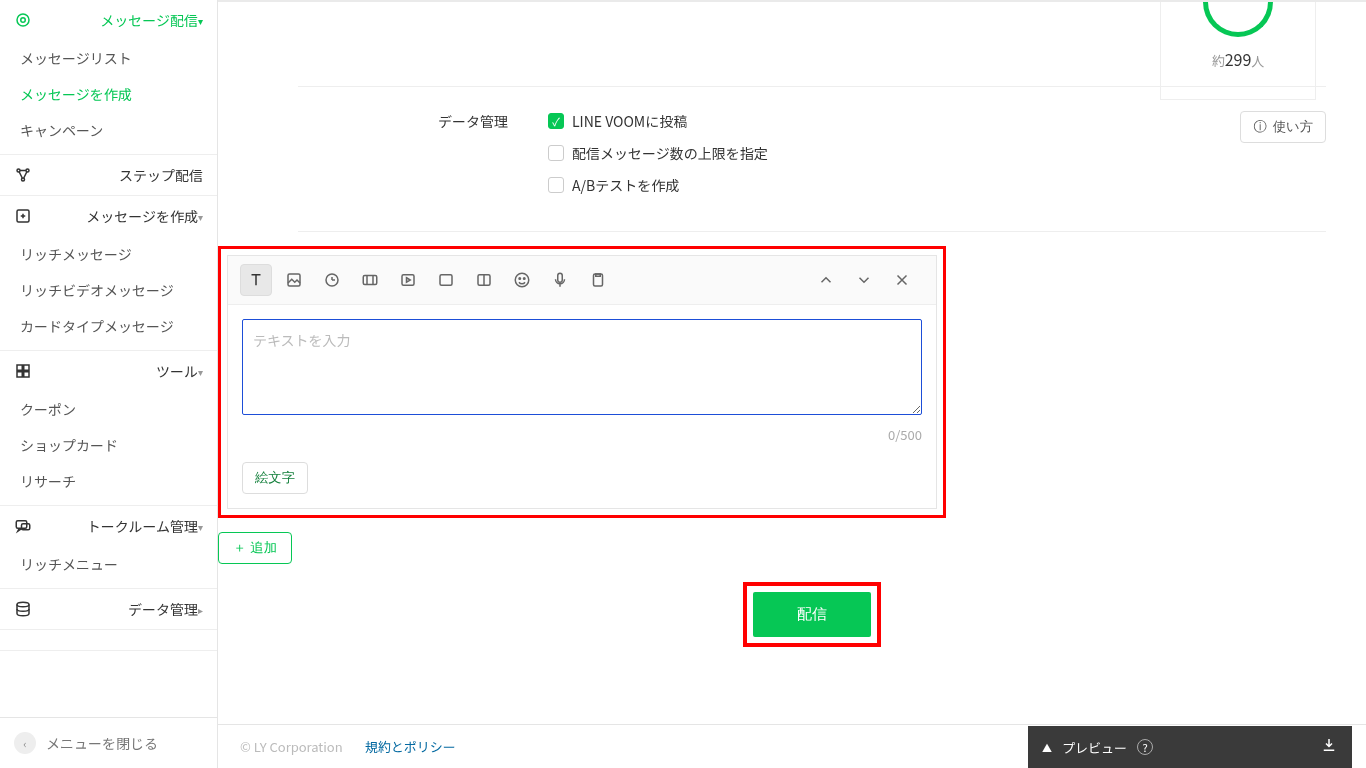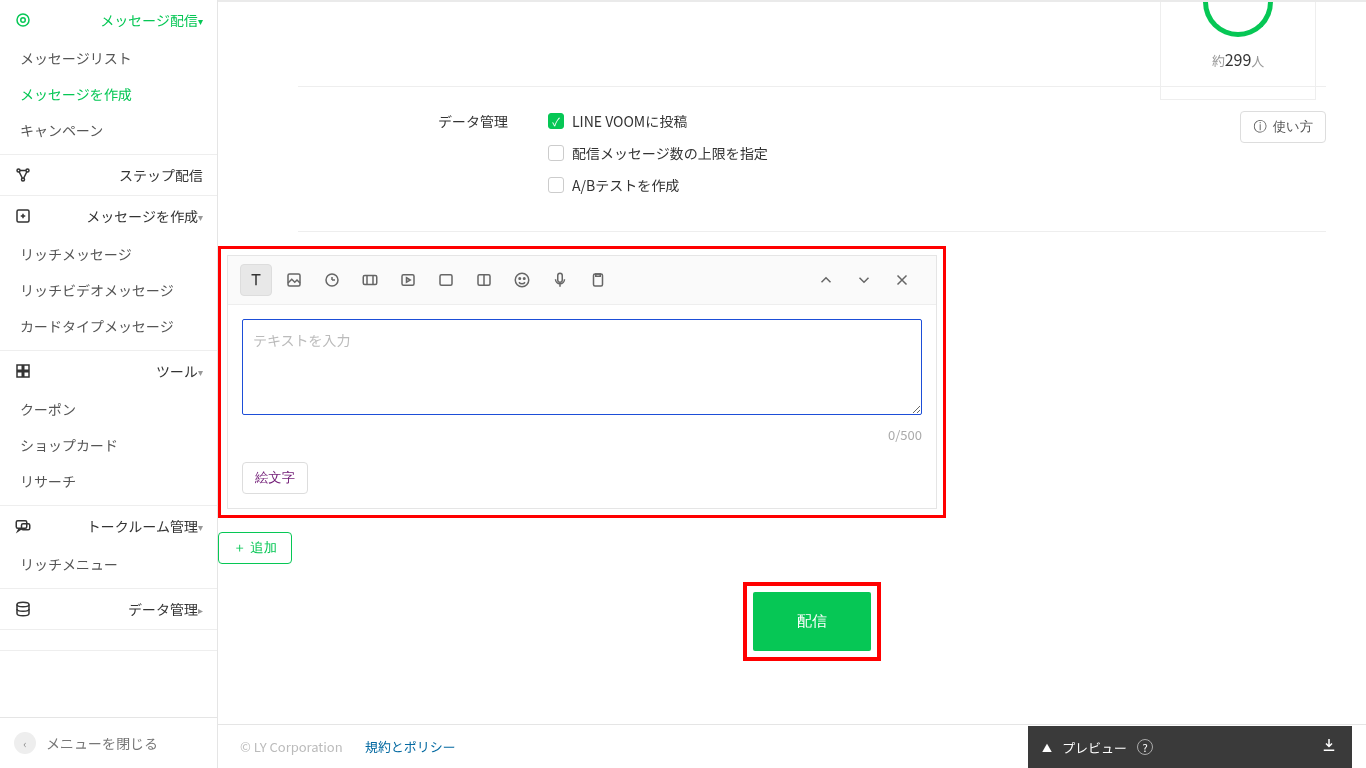--- a/index.html
+++ b/index.html
@@ -46,26 +46,26 @@
 .editor-wrap { border: 3px solid #ff0000; padding: 6px; margin-top: 0px; }
 .editor { border:1px solid #e5e5e5; background:#fff; }
 .editor-toolbar { display:flex; align-items:center; padding: 8px 12px; border-bottom:1px solid #eee; background:#fafafa; }
 .tool-btn { width:32px; height:32px; display:flex; align-items:center; justify-content:center; margin-right:6px; border-radius:4px; cursor:pointer; color:#666; }
 .tool-btn.active { background:#e8e8e8; color:#333; border:1px solid #ddd; }
 .tool-spacer { flex:1; }
 .editor-body { padding: 14px; }
 .textarea { width:100%; height:96px; border:1px solid #1d4ed8; border-radius:2px; padding:10px; font-size:14px; resize: both; font-family: inherit; }
 .textarea::placeholder { color:#bbb; }
 .counter { text-align:right; color:#aaa; font-size:13px; margin-top:6px; }
-.emoji-btn { border:1px solid #ddd; background:#fff; padding:6px 12px; border-radius:4px; cursor:pointer; color:#701a75; margin-top:18px; }
+.emoji-btn { border:1px solid #ddd; background:#fff; padding:6px 12px; border-radius:4px; cursor:pointer; color:#15803d; margin-top:18px; }
 
 .add-btn { border:1px solid #06c755; color:#06c755; background:#fff; padding:6px 14px; border-radius:4px; cursor:pointer; margin-top:14px; display:inline-flex; align-items:center; gap:4px; }
 
 .send-wrap { border:4px solid #ff0000; padding:6px; width:fit-content; margin: 18px auto 0 auto; }
-.send-btn { background:#06c755; color:#fff; border:0; padding:20px 44px; font-size:15px; border-radius:2px; cursor:pointer; }
+.send-btn { background:#06c755; color:#fff; border:0; padding:13px 44px; font-size:15px; border-radius:2px; cursor:pointer; }
 
 
 .footer { border-top:1px solid #e5e5e5; padding: 12px 22px; display:flex; align-items:center; color:#bbb; font-size:13px; gap: 22px; }
 .footer a { color:#0369a1; text-decoration:none; }
 
 
 .preview-bar { position:absolute; bottom:0; right:14px; width:324px; background:#3a3a3a; color:#fff; padding:10px 14px; display:flex; align-items:center; gap:10px; font-size:13px; }
 .preview-bar .tri { font-size:10px; }
 .preview-bar .q { border:1px solid #aaa; border-radius:50%; width:16px; height:16px; display:flex; align-items:center; justify-content:center; font-size:11px; }
 .preview-bar .dl { margin-left:auto; }

